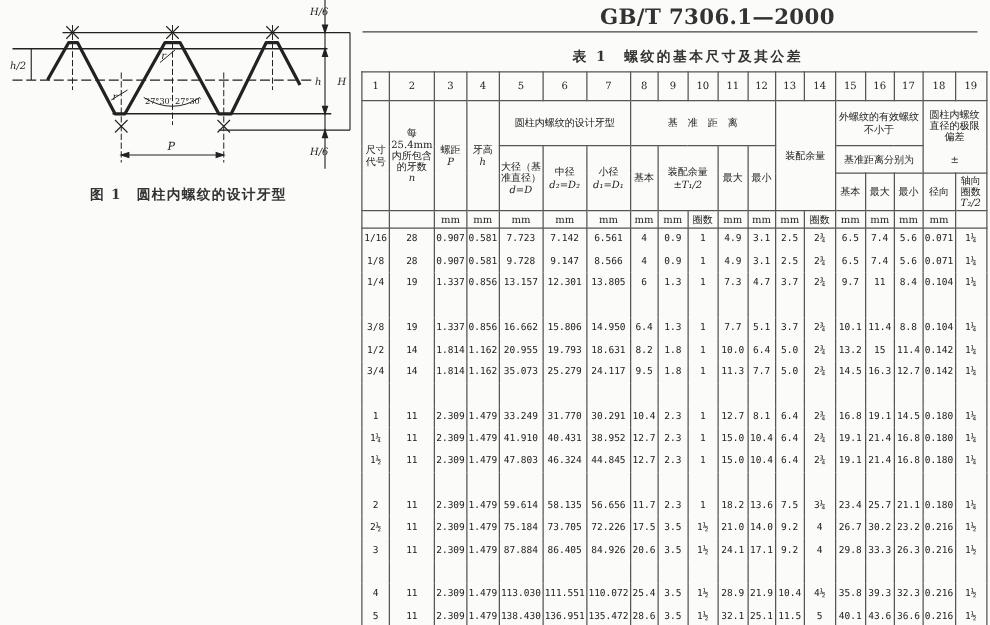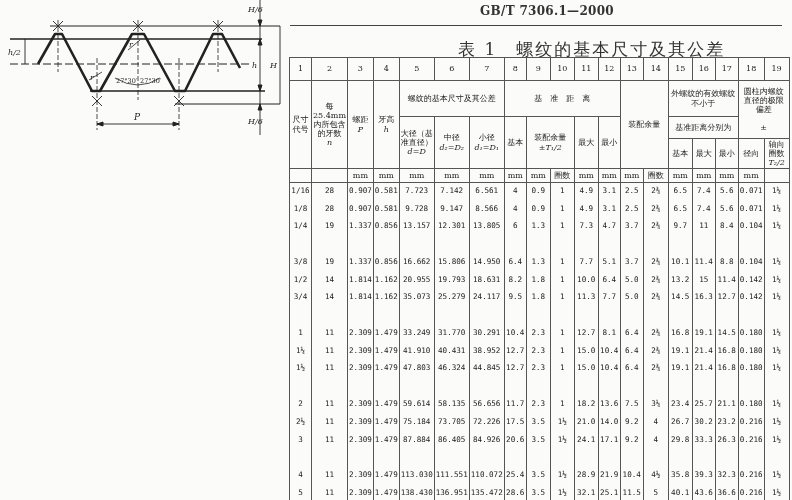--- a/index.html
+++ b/index.html
@@ -3,23 +3,23 @@
 <meta charset="utf-8">
 <style>
   * { box-sizing: border-box; margin: 0; padding: 0; }
   html, body { width: 792px; height: 500px; background: #fbfbf9; overflow: hidden; }
   body { font-family: "DejaVu Serif", serif; color: #222; position: relative; }
 
   #figure { position: absolute; left: 0; top: 0; width: 285px; height: 170px; }
   #figure svg { position: absolute; left: 0; top: 0; }
   .fig-caption { position: absolute; left: 72px; top: 148px; font-size: 11px; font-weight: bold; letter-spacing: 1px; color: #333; white-space: nowrap; }
 
-  .std-header { position: absolute; left: 480px; top: 4px; font-size: 12px; font-weight: bold; color: #333; letter-spacing: 0.3px; }
+  .std-header { position: absolute; left: 480px; top: 4px; font-size: 17px; font-weight: bold; color: #333; letter-spacing: 0.3px; }
   .header-rule { position: absolute; left: 290px; top: 25px; width: 492px; height: 1px; background: #444; }
-  .table-title { position: absolute; left: 458px; top: 38px; font-size: 17px; font-weight: normal; letter-spacing: 2px; color: #333; }
+  .table-title { position: absolute; left: 458px; top: 38px; font-size: 11px; font-weight: bold; letter-spacing: 2px; color: #333; }
 
   #main-table { position: absolute; left: 289px; top: 57px; border-collapse: collapse; font-size: 8.2px; table-layout: fixed; border: 1.5px solid #333; }
   #main-table td, #main-table th { border: 1px solid #555; text-align: center; vertical-align: middle; padding: 0 1px; font-weight: normal; line-height: 1.15; overflow: hidden; white-space: nowrap; }
   #main-table thead th { font-size: 8px; }
   .colnum th { height: 23px; font-size: 8.5px; }
   .unit th { height: 14px; font-size: 7.5px; margin-left: 32px; }
   #main-table tbody td { border-top: none; border-bottom: none; height: 17.7px; font-family: "DejaVu Sans Mono", monospace; font-size: 7.6px; }
   #main-table tbody tr.gap td { height: 18px; }
   .wrap { white-space: normal !important; }
 </style>
@@ -67,20 +67,21 @@
       <text x="248" y="124">H/6</text>
       <text x="252" y="68">h</text>
       <text x="270" y="68">H</text>
       <text x="134" y="120" font-size="9">P</text>
       <text x="129" y="47">r</text>
       <text x="90" y="80">r</text>
       <text x="116" y="83" font-size="6.5" font-style="normal">27°30′</text>
       <text x="140" y="83" font-size="6.5" font-style="normal">27°30′</text>
     </g>
   </svg>
+  <div class="fig-caption">图 1　圆柱内螺纹的设计牙型</div>
 </div>
 
 <div class="std-header">GB/T 7306.1—2000</div>
 <div class="header-rule"></div>
 <div class="table-title">表 1　螺纹的基本尺寸及其公差</div>
 
 <table id="main-table">
   <colgroup>
     <col style="width:22px">
       <col style="width:29px">
@@ -122,21 +123,21 @@
         <th>16</th>
         <th>17</th>
         <th>18</th>
         <th>19</th>
       </tr>
     <tr>
       <th rowspan="3" class="wrap">尺寸代号</th>
       <th rowspan="3" class="wrap"><span>每 25.4mm 内所包含的牙数</span><br><i>n</i></th>
       <th rowspan="3"><span>螺距</span><br><i>P</i></th>
       <th rowspan="3"><span>牙高</span><br><i>h</i></th>
-      <th colspan="3" class="wrap" style="height:36px">螺纹的基本尺寸及其公差</th>
+      <th colspan="3" class="wrap" style="height:36px">圆柱内螺纹的设计牙型</th>
       <th colspan="5">基　准　距　离</th>
       <th colspan="2" rowspan="3">装配余量</th>
       <th colspan="3" class="wrap">外螺纹的有效螺纹不小于</th>
       <th colspan="2" rowspan="2" class="wrap"><span>圆柱内螺纹直径的极限偏差</span><br><br><span>±</span></th>
     </tr>
     <tr>
       <th rowspan="2" class="wrap"><span>大径（基准直径）</span><br><i>d=D</i></th>
       <th rowspan="2"><span>中径</span><br><i>d₂=D₂</i></th>
       <th rowspan="2"><span>小径</span><br><i>d₁=D₁</i></th>
       <th rowspan="2">基本</th>

